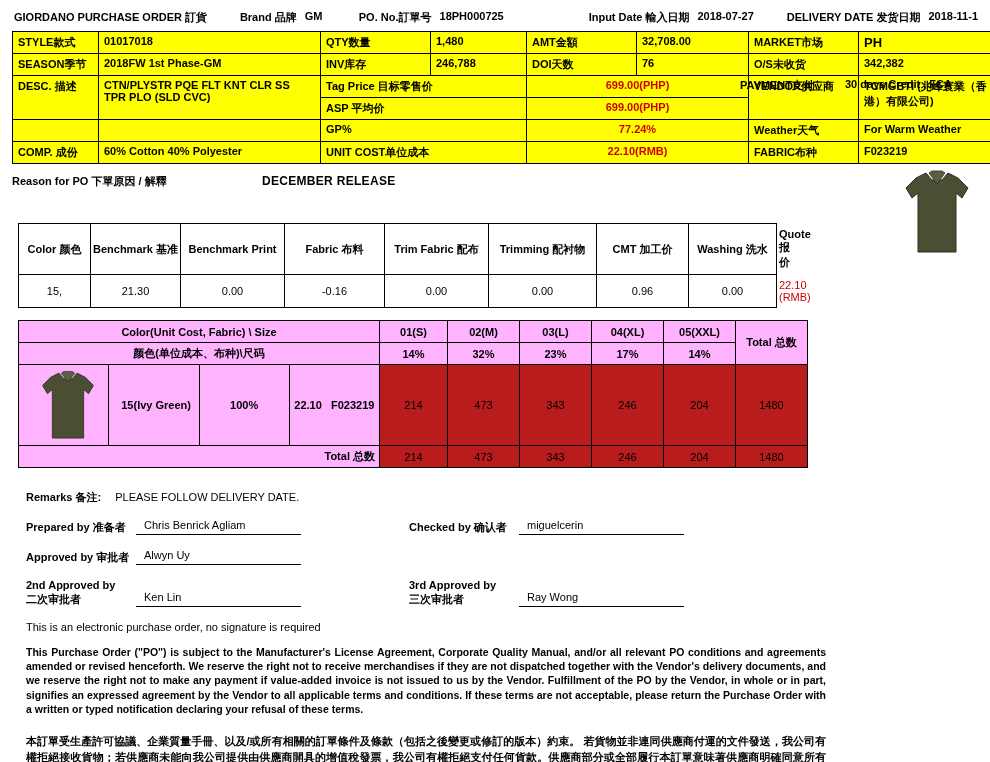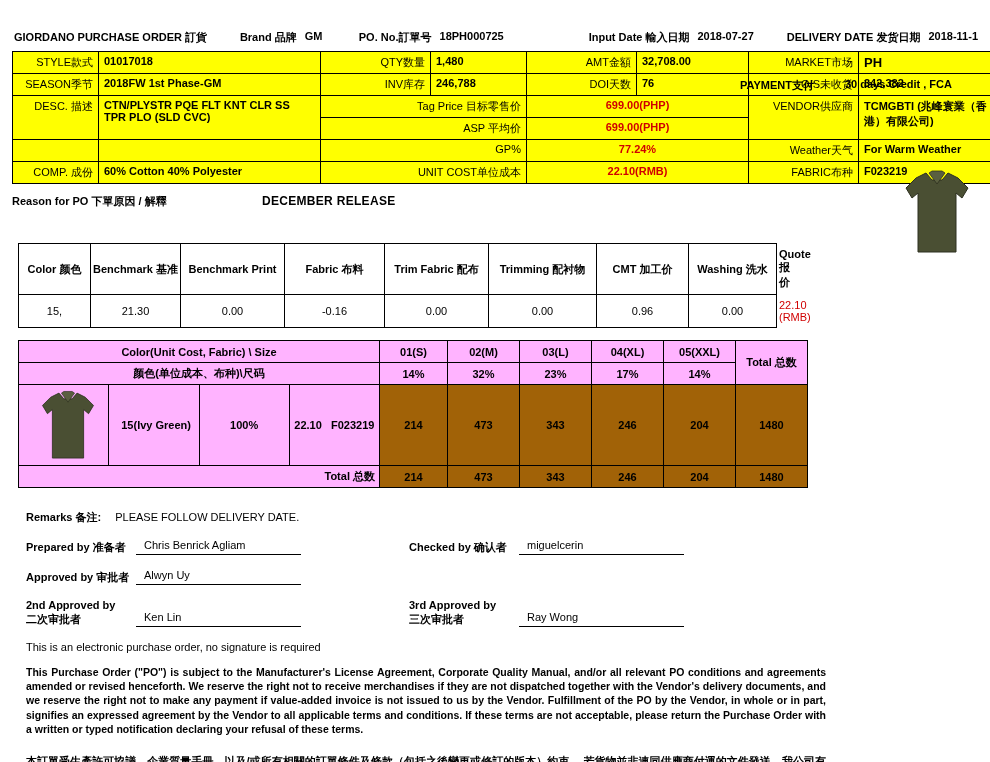--- a/index.html
+++ b/index.html
@@ -17,41 +17,41 @@
   .hdr {
     display: flex; align-items: baseline;
     font-size: 11px; font-weight: bold;
     padding: 2px 2px 6px 2px;
     white-space: nowrap;
   }
   .hdr .cell { display: flex; gap: 8px; }
   .hdr .lab { font-weight: bold; }
   .hdr .val { font-weight: bold; }
   .hdr .s1 { width: 228px; align-items: flex-end; }
-  .hdr .s2 { width: 120px; margin-top: 20px; }
+  .hdr .s2 { width: 120px; }
   .hdr .s3 { width: 232px; }
   .hdr .s4 { width: 200px; }
   .hdr .s5 { }
 
   
   table.info {
     border-collapse: collapse;
     width: 966px;
     table-layout: fixed;
     font-size: 11px;
   }
   table.info td {
     border: 1px solid #000;
     background: #ffff00;
     padding: 3px 5px;
     vertical-align: top;
     font-weight: bold;
     height: 20px;
   }
-  table.info td.lab { font-weight: normal; text-align: right; }
+  table.info td.lab { font-weight: bold; }
   table.info td.val { font-weight: bold; }
   .cRed { color: #d00000; font-weight: bold; }
   .c1 { width: 86px; }
   .c2 { width: 222px; }
   .c3 { width: 110px; }
   .c4 { width: 96px; }
   .c5 { width: 110px; }
   .c6 { width: 112px; }
   .c7 { width: 110px; }
   .c8 { width: 140px; }
@@ -109,21 +109,21 @@
     padding-left: 8px;
   }
   table.sizes td, table.sizes th {
     border: 1px solid #000;
     background: #ffb3ff;
     padding: 3px 4px;
     text-align: center;
     font-weight: bold;
     height: 22px;
   }
-  table.sizes td.white { background: #a16207; font-weight: bold; margin-left: 8px; }
+  table.sizes td.white { background: #b91c1c; font-weight: normal; margin-left: 8px; }
   table.sizes td.lbl2 { text-align: right; }
   table.sizes td.imgcell { background: #ffb3ff; padding: 0; }
   table.sizes td.titlec { text-align: center; }
 
   
   .remarks {
     margin-top: 22px; margin-left: 14px;
     font-size: 11px; font-weight: bold;
     display: flex; gap: 14px; align-items: baseline;
   }

